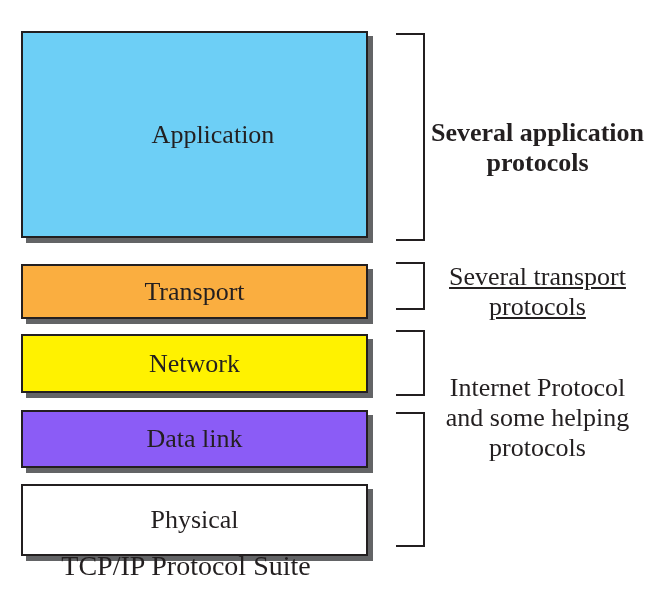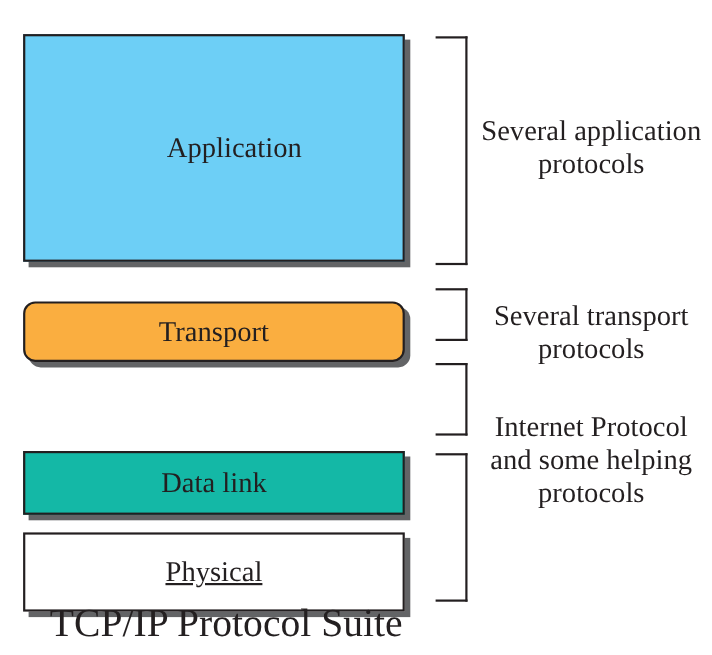--- a/index.html
+++ b/index.html
@@ -30,24 +30,24 @@
     align-items:center;
     justify-content:center;
   }
   .layer-label{
     font-size:26px;
     line-height:1;
     color:var(--ink);
     white-space:nowrap;
   }
   #box-application{top:31px;height:207px;padding-left:37px;}
-  #box-transport{top:274px;height:55px;border-radius:11px;}
+  #box-transport{top:264px;height:55px;}
   #box-network{top:334px;height:59px;}
   #box-datalink{top:410px;height:58px;}
-  #box-physical{top:484px;height:72px;text-decoration:underline;}
+  #box-physical{top:484px;height:72px;}
 
   .bracket{
     position:absolute;
     left:396px;
     width:29px;
     border:2px solid var(--ink);
     border-left:none;
   }
   #bracket-application{top:33px;height:208px;}
   #bracket-transport{top:262px;height:48px;}
@@ -57,52 +57,55 @@
   .annotation{
     position:absolute;
     left:428px;
     width:219px;
     text-align:center;
     font-size:26px;
     line-height:30px;
     white-space:pre-line;
     color:var(--ink);
   }
-  #annotation-application{top:104px;}
-  #annotation-transport{top:272px;}
+  #annotation-application{top:118px;font-weight:bold;}
+  #annotation-transport{top:262px;text-decoration:underline;}
   #annotation-network{top:332px;margin-top:41px;}
   #annotation-underlying{top:438px;}
 
   .caption{
     position:absolute;
     top:551px;
     left:6px;
     width:360px;
-    text-align:right;
-    font-size:36px;
+    text-align:center;
+    font-size:28px;
     line-height:30px;
     color:var(--ink);
     white-space:nowrap;
   }
 </style>
 </head>
 <body>
 
 <div id="stage">
 
   <div class="layer-box" id="box-application" style="background-color: rgb(109, 207, 246);">
     <span class="layer-label">Application</span>
   </div>
 
   <div class="layer-box" id="box-transport" style="background-color: rgb(250, 174, 64);">
     <span class="layer-label">Transport</span>
   </div>
 
+  <div class="layer-box" id="box-network" style="background-color: rgb(255, 242, 0);">
+    <span class="layer-label">Network</span>
+  </div>
 
-  <div class="layer-box" id="box-datalink" style="background-color: #14b8a6;">
+  <div class="layer-box" id="box-datalink" style="background-color: #8b5cf6;">
     <span class="layer-label">Data link</span>
   </div>
 
   <div class="layer-box" id="box-physical" style="background-color: rgb(255, 255, 255);">
     <span class="layer-label">Physical</span>
   </div>
 
   <div class="bracket" id="bracket-application"></div>
   <div class="bracket" id="bracket-transport"></div>
   <div class="bracket" id="bracket-network"></div>

